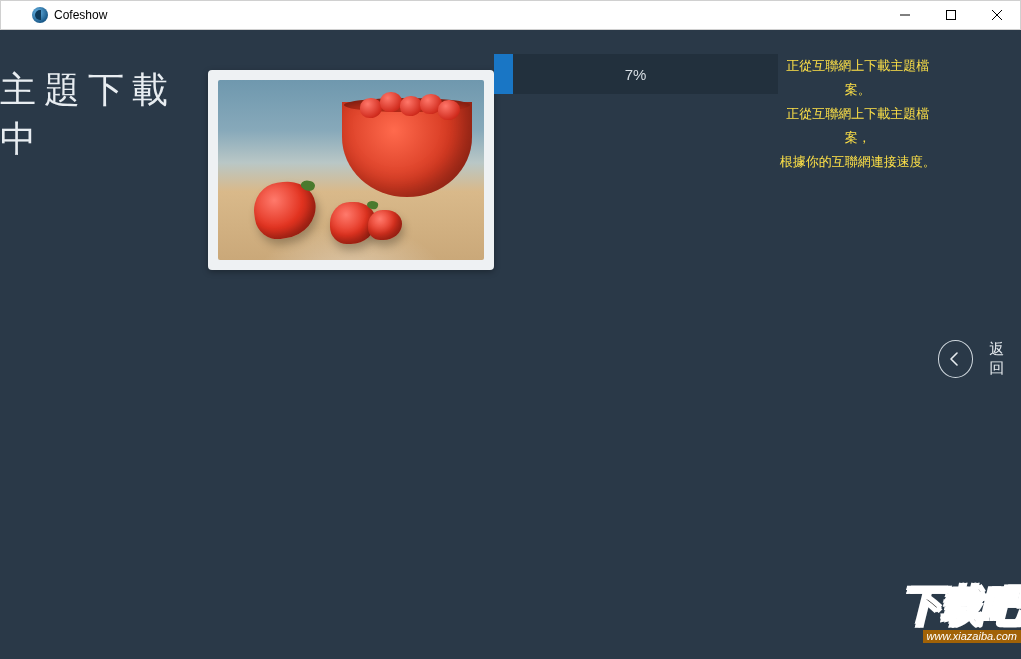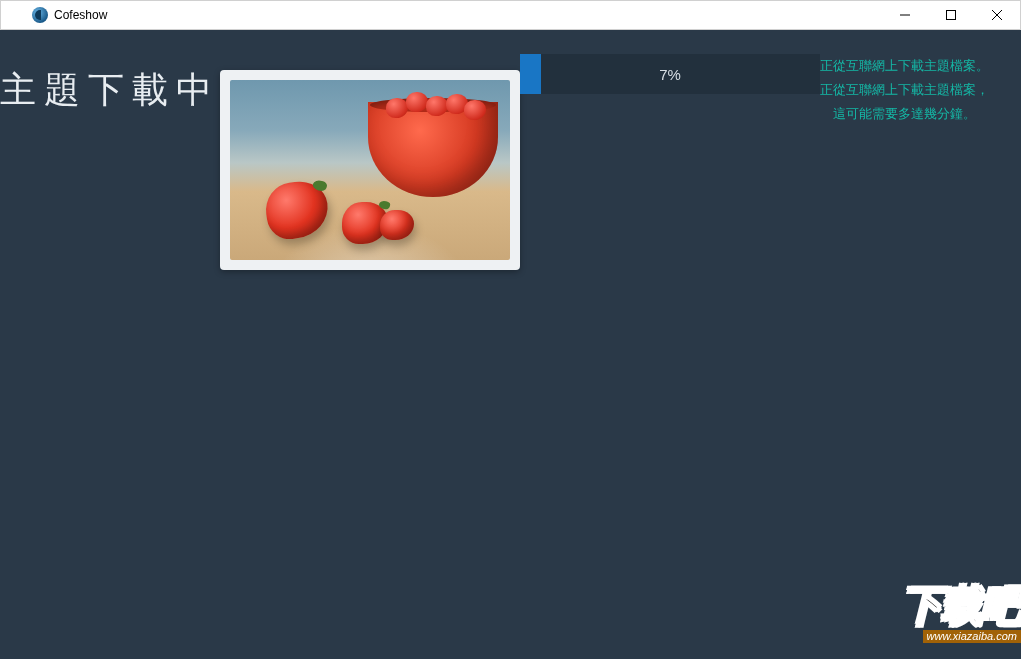--- a/index.html
+++ b/index.html
@@ -143,21 +143,21 @@
     .progress-text {
       position: relative;
       font-size: 15px;
       color: #d7dee4;
     }
     .status-lines {
       margin-top: 24px;
       text-align: center;
       font-size: 13px;
       line-height: 24px;
-      color: #14b8a6;
+      color: #fde047;
     }
     .status-lines .gap { height: 20px; }
     .back-row {
       margin-top: 28px;
       display: flex;
       align-items: center;
       gap: 16px;
       cursor: pointer;
     }
     .back-circle {
@@ -248,22 +248,30 @@
   </div>
 
   <div class="progress-wrap">
     <div class="progress-fill" style="width:7%"></div>
     <div class="progress-text">7%</div>
   </div>
 
   <div class="status-lines">
     <div>正從互聯網上下載主題檔案。</div>
     <div>正從互聯網上下載主題檔案，</div>
-    <div>這可能需要多達幾分鐘。</div>
+    <div>根據你的互聯網連接速度。</div>
     <div class="gap"></div>
   </div>
 
+  <div class="back-row">
+    <div class="back-circle">
+      <svg viewBox="0 0 14 14">
+          <polyline points="9,1 3,7 9,13" fill="none" stroke="#e6ebef" stroke-width="1.6" stroke-linecap="round" stroke-linejoin="round"></polyline>
+        </svg>
+    </div>
+    <span class="back-label">返回</span>
+  </div>
 
   <div class="watermark">
     <div class="big">下载吧</div>
     <div class="url">www.xiazaiba.com</div>
   </div>
 </div>
 
 </body></html>

